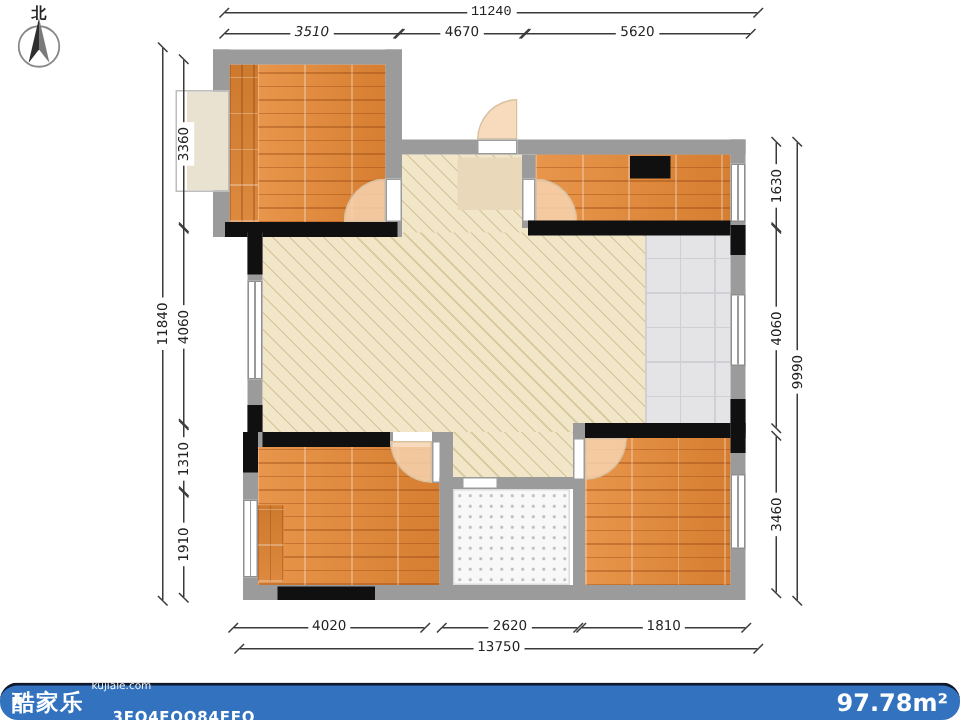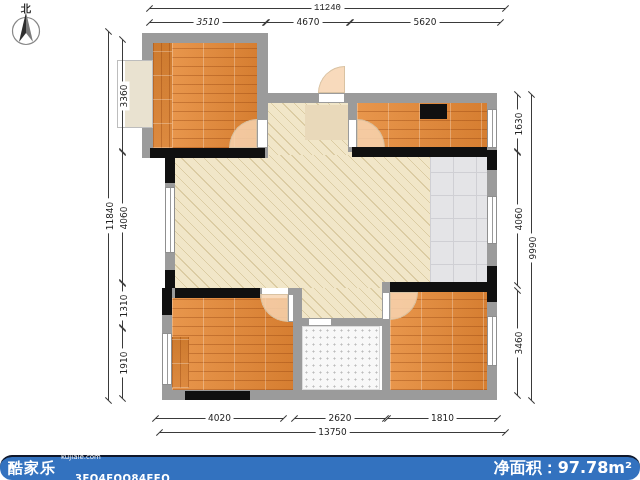--- a/index.html
+++ b/index.html
@@ -198,19 +198,18 @@
   </div>
 
 
   <div class="footer">
     <span class="brand">酷家乐</span>
     <span class="brand-col">
       <span class="brand-domain">kujiale.com</span>
       <span class="plan-code">3FO4FOO84EFO</span>
     </span>
     <span class="area">
-      <span>净面积：</span>
       <span>97.78</span>
       <span>m²</span>
     </span>
   </div>
 
 </div>
 
 </body></html>

